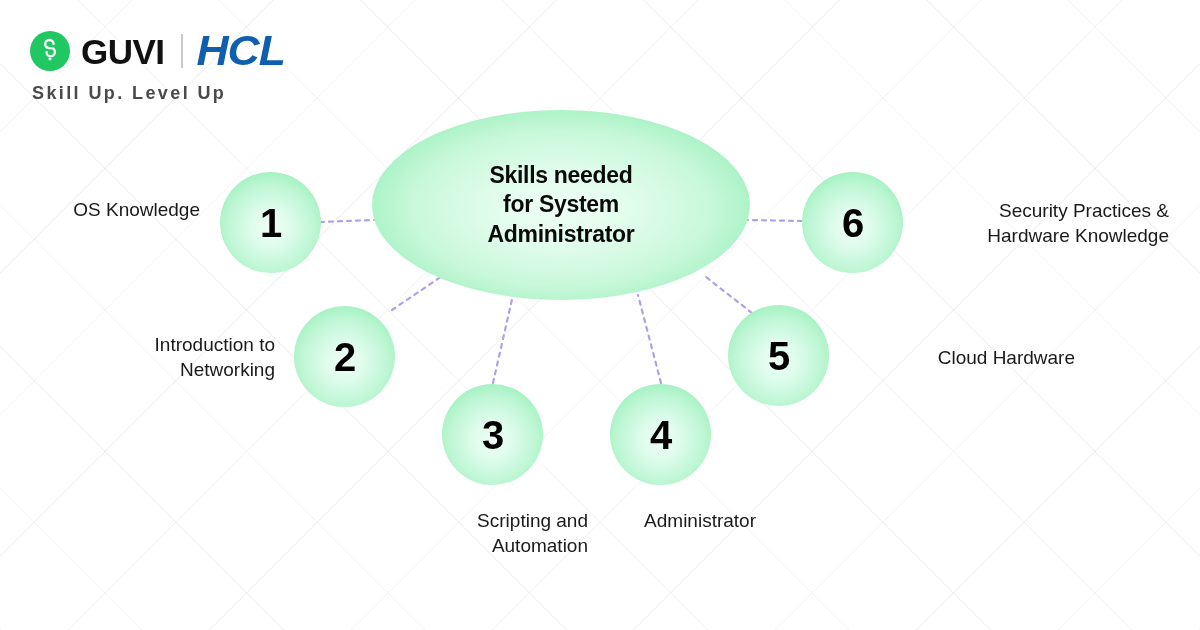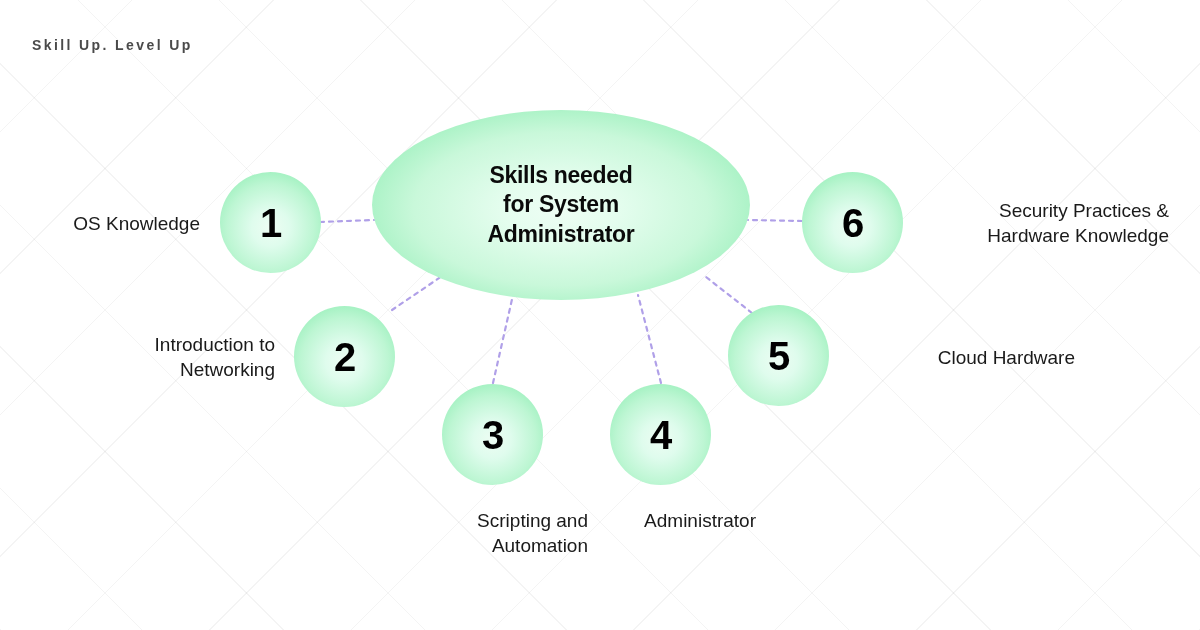--- a/index.html
+++ b/index.html
@@ -42,21 +42,21 @@
     width:2px; height:34px; background:#c9c9c9; margin:0 16px 0 16px;
   }
   .hcl-word {
     font-family:"Liberation Sans", sans-serif;
     font-size:42px; font-weight:bold; font-style:italic;
     letter-spacing:-1px; color:#0f5fae; line-height:1;
     transform:scaleX(1.06);
   }
   #brand-tagline {
     font-family:"Liberation Sans", sans-serif;
-    font-size:14px; font-weight:bold; color:#4a4a4a;
+    font-size:18px; font-weight:bold; color:#4a4a4a;
     letter-spacing:2.4px; margin-top:9px; margin-left:2px;
   }
 
   
   #center-node {
     position:absolute;
     left:372px; top:110px; width:378px; height:190px;
     border-radius:50%;
     background:radial-gradient(ellipse at 50% 52%,
                  #eefef4 0%, #e4fdee 22%, #c9f8da 55%, #9df0bd 80%, #8aeeb0 100%);
@@ -104,33 +104,47 @@
     <line x1="320" y1="222" x2="374" y2="220"></line>
     <line x1="392" y1="310" x2="448" y2="272"></line>
     <line x1="493" y1="383" x2="513" y2="295"></line>
     <line x1="661" y1="383" x2="638" y2="295"></line>
     <line x1="752" y1="313" x2="706" y2="277"></line>
     <line x1="802" y1="221" x2="748" y2="220"></line>
   </g>
 </svg>
 
 <div id="brand">
+  <div id="brand-row">
+    <span class="guvi-mark">
+      <svg width="26" height="26" viewBox="0 0 26 26" aria-hidden="true">
+        <path d="M16.6 6.0 C16.6 3.6 14.7 2.0 12.4 2.0 C10.0 2.0 8.2 3.7 8.2 6.1
+                 C8.2 8.3 9.8 9.9 11.9 10.1 L14.2 10.1
+                 C16.3 10.3 17.9 11.9 17.9 14.1 C17.9 16.5 16.0 18.2 13.7 18.2
+                 C11.3 18.2 9.5 16.6 9.5 14.2" fill="none" stroke="#ffffff" stroke-width="2.3" stroke-linecap="round" stroke-linejoin="round"></path>
+        <circle cx="13.0" cy="20.8" r="1.6" fill="#ffffff"></circle>
+      </svg>
+    </span>
+    <span class="guvi-word">GUVI</span>
+    <span class="brand-divider"></span>
+    <span class="hcl-word">HCL</span>
+  </div>
   <div id="brand-tagline">Skill Up. Level Up</div>
 </div>
 
 <div id="center-node">
   <div id="center-title">Skills needed
 for System
 Administrator</div>
 </div>
 
 <div class="node-circle" style="left:220px; top:172px;">
   <span class="node-number">1</span>
 </div>
-<div class="node-label lbl-left" style="left:10px; top:211px; width:190px;">OS Knowledge</div>
+<div class="node-label lbl-left" style="left:10px; top:197px; width:190px;">OS Knowledge</div>
 
 <div class="node-circle" style="left:294px; top:306px;">
   <span class="node-number">2</span>
 </div>
 <div class="node-label lbl-left" style="left:84px; top:332px; width:191px;">Introduction to
 Networking</div>
 
 <div class="node-circle" style="left:442px; top:384px;">
   <span class="node-number">3</span>
 </div>

